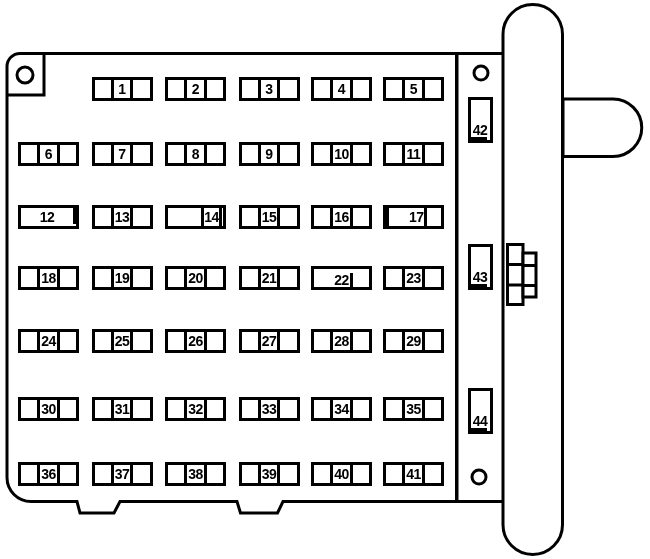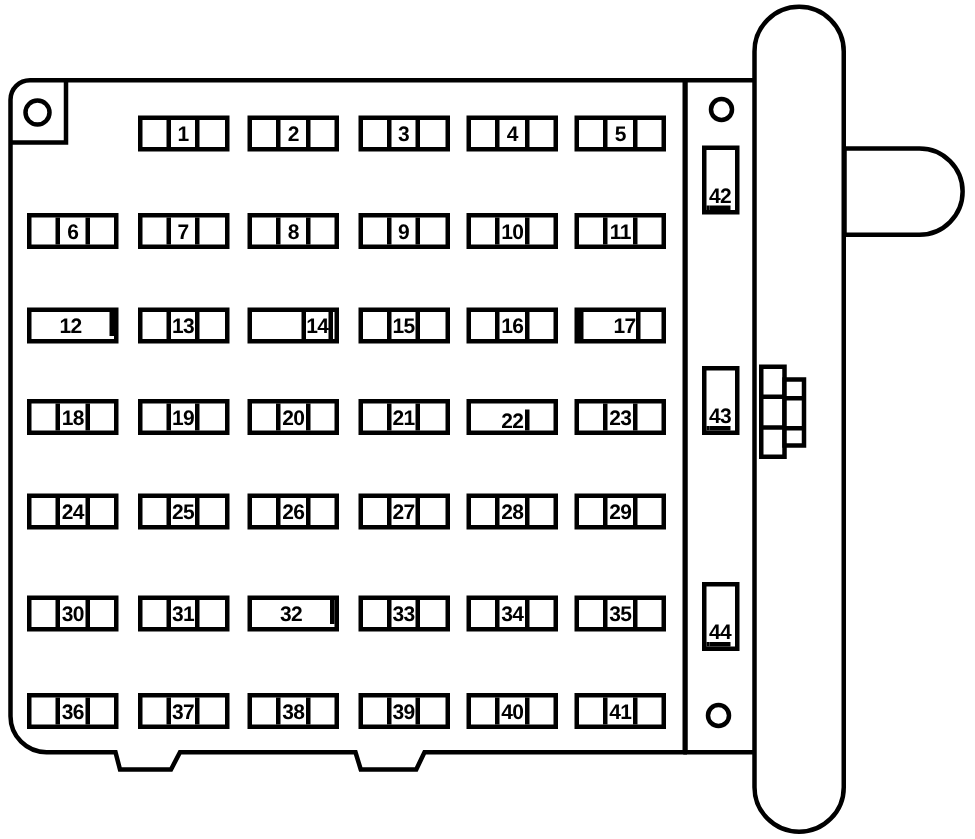--- a/index.html
+++ b/index.html
@@ -218,21 +218,21 @@
       <div class="hfuse" style="left: 18px; top: 396.5px;">
         <div class="cell"></div>
         <div class="cell num">30</div>
         <div class="cell"></div>
       </div>
       <div class="hfuse" style="left: 91.5px; top: 396.5px;">
         <div class="cell"></div>
         <div class="cell num">31</div>
         <div class="cell"></div>
       </div>
-      <div class="hfuse" style="left: 165px; top: 396.5px; flex-direction: column;">
+      <div class="hfuse" style="left: 165px; top: 396.5px;">
         <div class="cell"></div>
         <div class="cell num">32</div>
         <div class="cell"></div>
       </div>
       <div class="hfuse" style="left: 238.5px; top: 396.5px;">
         <div class="cell"></div>
         <div class="cell num">33</div>
         <div class="cell"></div>
       </div>
       <div class="hfuse" style="left: 311px; top: 396.5px;">

